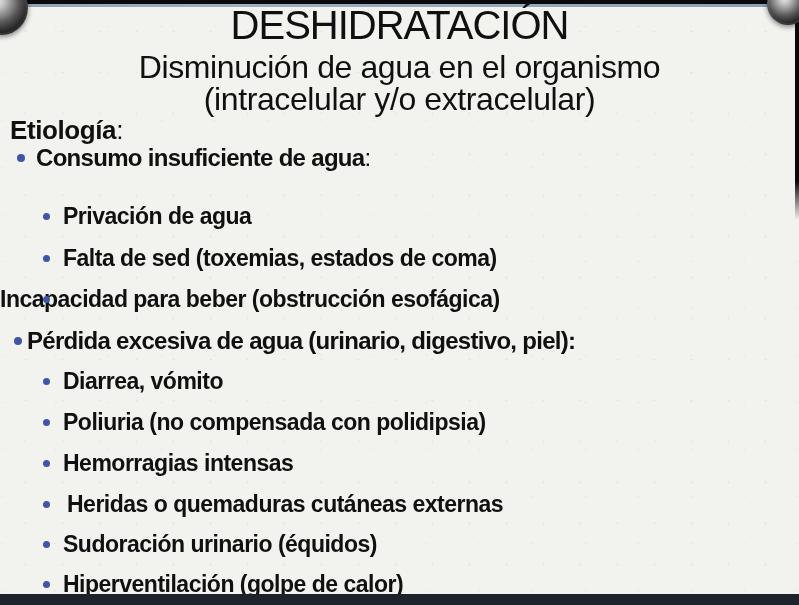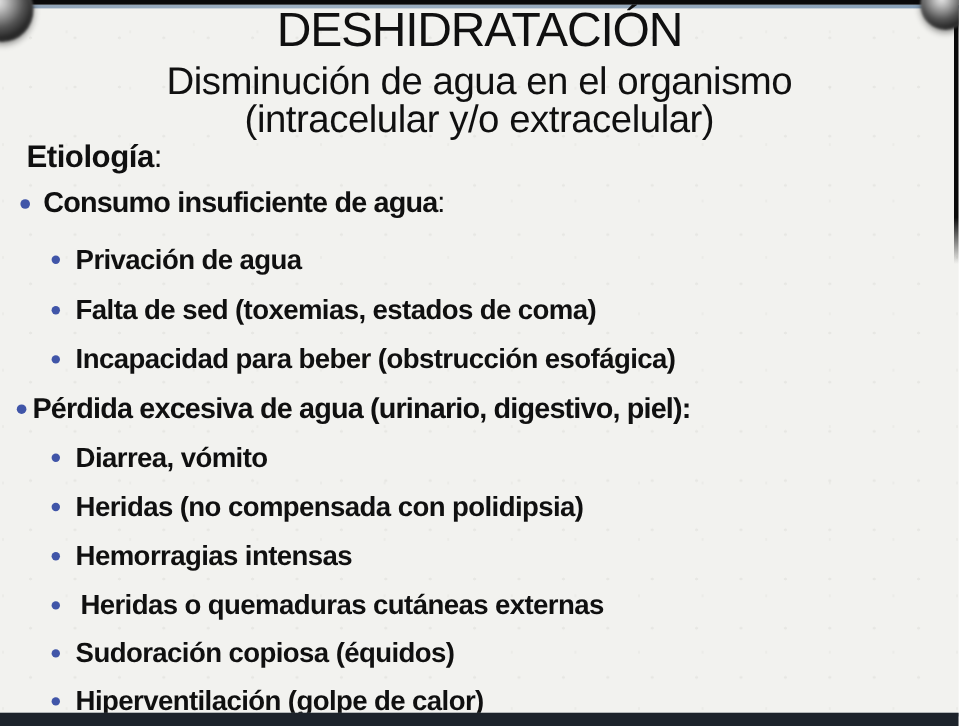--- a/index.html
+++ b/index.html
@@ -27,21 +27,21 @@
            box-shadow:0 2px 5px rgba(0,0,0,0.45), inset 0 0 0 2px rgba(255,255,255,0.08);
            filter:blur(0.7px); }
   .screw.left  { left:-24px; top:-19px; width:52px; height:54px; }
   .screw.right { left:767px; top:-17px; width:42px; height:42px; }
 
   
   .title { position:absolute; left:0; top:2px; width:100%; text-align:center;
            font-size:40px; font-weight:normal; letter-spacing:-1px; line-height:46px; }
   .subtitle { position:absolute; left:0; top:51px; width:100%; text-align:center;
               font-size:32px; line-height:32px; letter-spacing:-0.4px; }
-  .heading { position:absolute; left:22px; top:114px; font-size:26px; line-height:32px;
+  .heading { position:absolute; left:10px; top:114px; font-size:26px; line-height:32px;
              letter-spacing:-0.4px; }
   .heading b { letter-spacing:-0.4px; }
 
   .line { position:absolute; left:0; width:785px; }
   .dot  { position:absolute; border-radius:50%; background:#4055a8; }
   .lvl1 .dot { width:8px; height:8px; top:10px; }
   .lvl2 .dot { width:7px; height:7px; top:10px; }
   .txt  { display:block; }
   .lvl1 .txt { font-size:24px; font-weight:bold; line-height:28px; letter-spacing:-0.7px; }
   .lvl1 .txt .suffix { font-weight:normal; }
@@ -60,62 +60,62 @@
   <div class="screw right"></div>
 
   <div class="title">DESHIDRATACIÓN</div>
   <div class="subtitle">
     <div>Disminución de agua en el organismo</div>
     <div>(intracelular y/o extracelular)</div>
   </div>
 
   <div class="heading"><b>Etiología</b><span>:</span></div>
 
-  <div class="line lvl1" style="top:156px">
+  <div class="line lvl1" style="top:144px">
     <span class="dot" style="left:17px"></span>
     <span class="txt" style="margin-left:36px"><span>Consumo insuficiente de agua</span><span class="suffix">:</span></span>
   </div>
 
   <div class="line lvl2" style="top:203px">
     <span class="dot" style="left:43px"></span>
     <span class="txt" style="margin-left:63px">Privación de agua</span>
   </div>
   <div class="line lvl2" style="top:245px">
     <span class="dot" style="left:43px"></span>
     <span class="txt" style="margin-left:63px">Falta de sed (toxemias, estados de coma)</span>
   </div>
   <div class="line lvl2" style="top:286px">
     <span class="dot" style="left:43px"></span>
-    <span class="txt" style="margin-left:63px">Incapacidad para beber (obstrucción esofágica)</span>
+    <span class="txt" style="">Incapacidad para beber (obstrucción esofágica)</span>
   </div>
 
   <div class="line lvl1" style="top:327px">
     <span class="dot" style="left:14px"></span>
     <span class="txt" style="margin-left:27px"><span>Pérdida excesiva de agua (urinario, digestivo, piel):</span><span class="suffix"></span></span>
   </div>
 
   <div class="line lvl2" style="top:368px">
     <span class="dot" style="left:43px"></span>
     <span class="txt" style="margin-left:63px">Diarrea, vómito</span>
   </div>
   <div class="line lvl2" style="top:409px">
     <span class="dot" style="left:43px"></span>
-    <span class="txt" style="margin-left:63px">Heridas (no compensada con polidipsia)</span>
+    <span class="txt" style="margin-left:63px">Poliuria (no compensada con polidipsia)</span>
   </div>
   <div class="line lvl2" style="top:450px">
     <span class="dot" style="left:43px"></span>
     <span class="txt" style="margin-left:63px">Hemorragias intensas</span>
   </div>
   <div class="line lvl2" style="top:491px">
     <span class="dot" style="left:43px"></span>
     <span class="txt" style="margin-left:67px">Heridas o quemaduras cutáneas externas</span>
   </div>
   <div class="line lvl2" style="top:531px">
     <span class="dot" style="left:43px"></span>
-    <span class="txt" style="margin-left:63px">Sudoración copiosa (équidos)</span>
+    <span class="txt" style="margin-left:63px">Sudoración urinario (équidos)</span>
   </div>
   <div class="line lvl2" style="top:571px">
     <span class="dot" style="left:43px"></span>
     <span class="txt" style="margin-left:63px">Hiperventilación (golpe de calor)</span>
   </div>
 
   <div class="bottom-accent"></div>
   <div class="bottom-bar"></div>
 </div>
 

